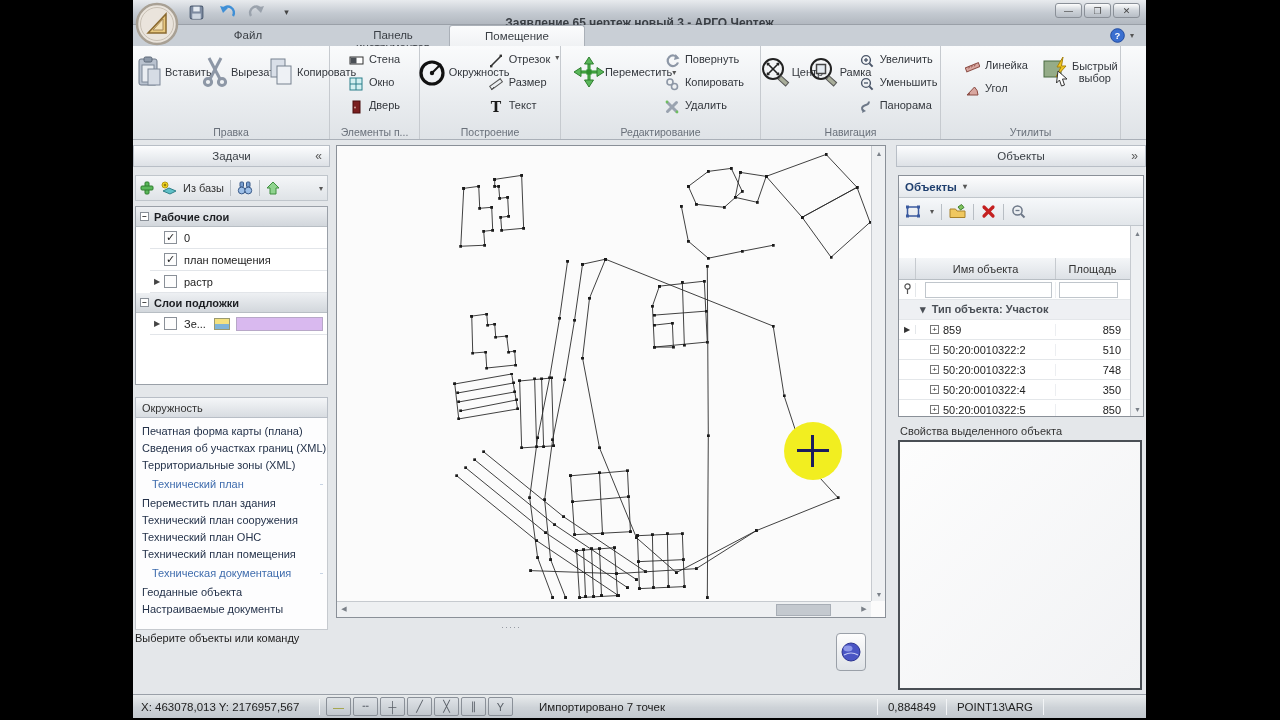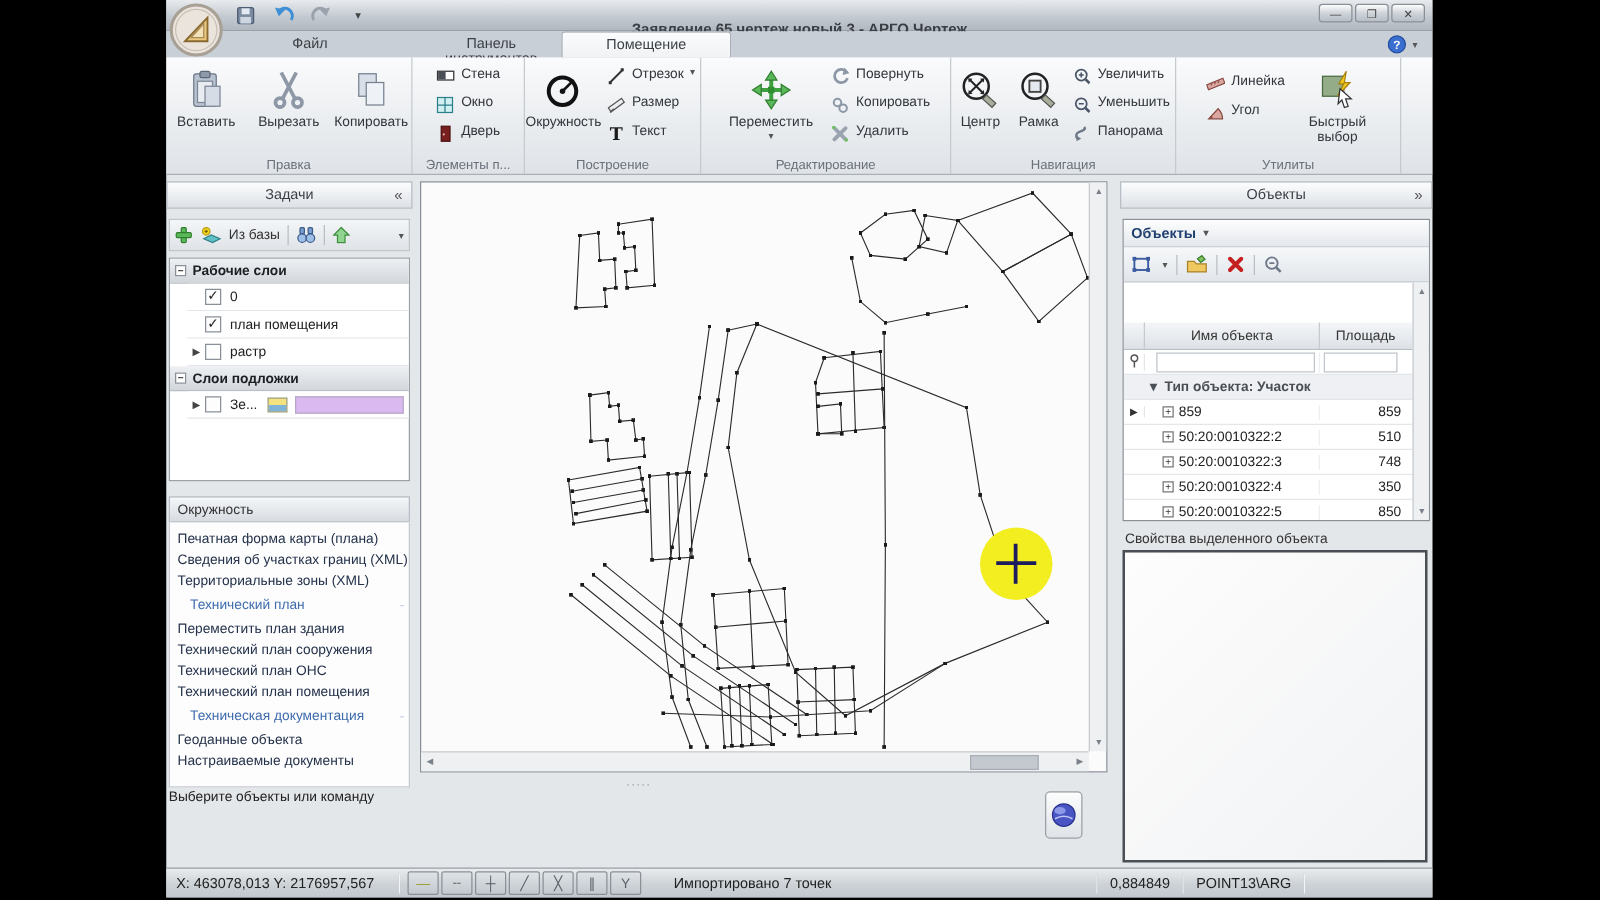--- a/index.html
+++ b/index.html
@@ -35,21 +35,21 @@
   .helpzone { position:absolute; right:12px; top:3px; display:flex; gap:5px; align-items:center; }
 
   
   .ribbon { position:absolute; left:0; top:46px; right:0; height:94px; display:flex;
             background:linear-gradient(#fafbfc,#e9ecef 60%,#dfe3e7);
             border-bottom:1px solid #aab0b8; }
   .rgroup { position:relative; height:100%; border-right:1px solid #c6cacf; flex:none; }
   .rbody { display:flex; height:78px; align-items:flex-start; padding-top:3px; justify-content:center; }
   .rlabel { position:absolute; bottom:1px; left:0; right:0; text-align:center;
             font-size:10.5px; color:#69707a; }
-  .bigbtn { display:flex; flex-direction:column; align-items:center; width:64px; padding-top:3px;
+  .bigbtn { display:flex; flex-direction:row; align-items:center; width:64px; padding-top:3px;
             cursor:pointer; border-radius:3px; }
   .bigbtn .bicon { height:40px; display:flex; align-items:center; justify-content:center; }
   .blabel { font-size:11px; color:#33373d; text-align:center; line-height:12px; }
   .vstack { display:flex; flex-direction:column; justify-content:flex-start; padding-top:4px; }
   .smallbtn { display:flex; align-items:flex-start; gap:5px; height:23px; padding:0 4px;
               font-size:11px; color:#33373d; cursor:pointer; }
   .sicon { width:15px; height:15px; flex:none; display:flex; align-items:center; justify-content:center; }
   .caret { font-size:8px; color:#555; }
 
   

